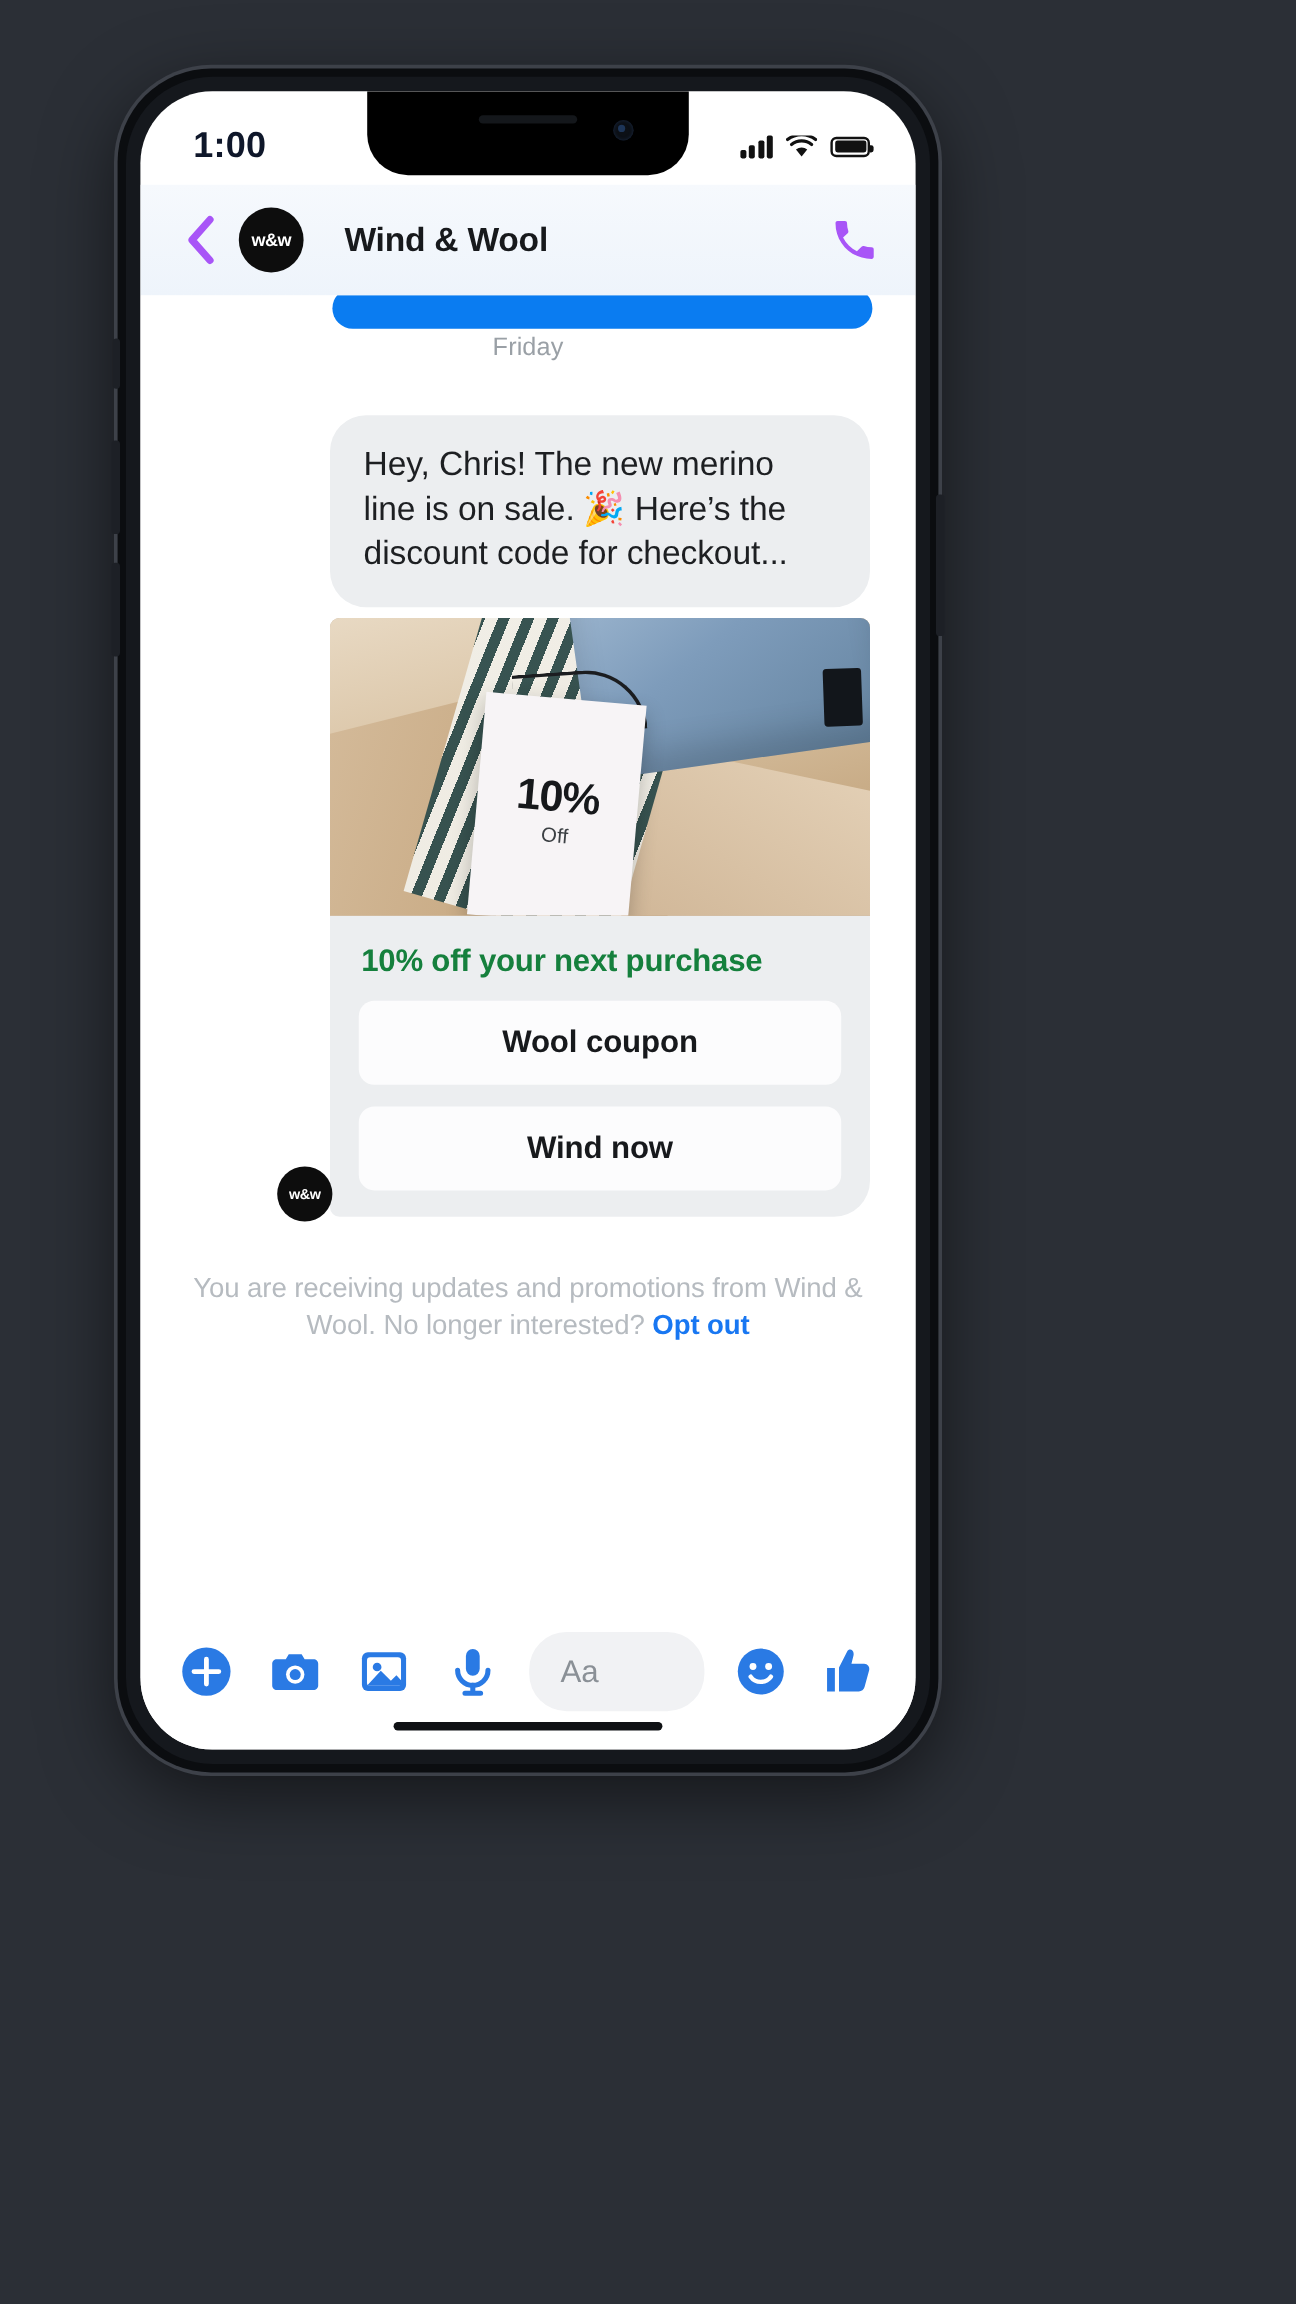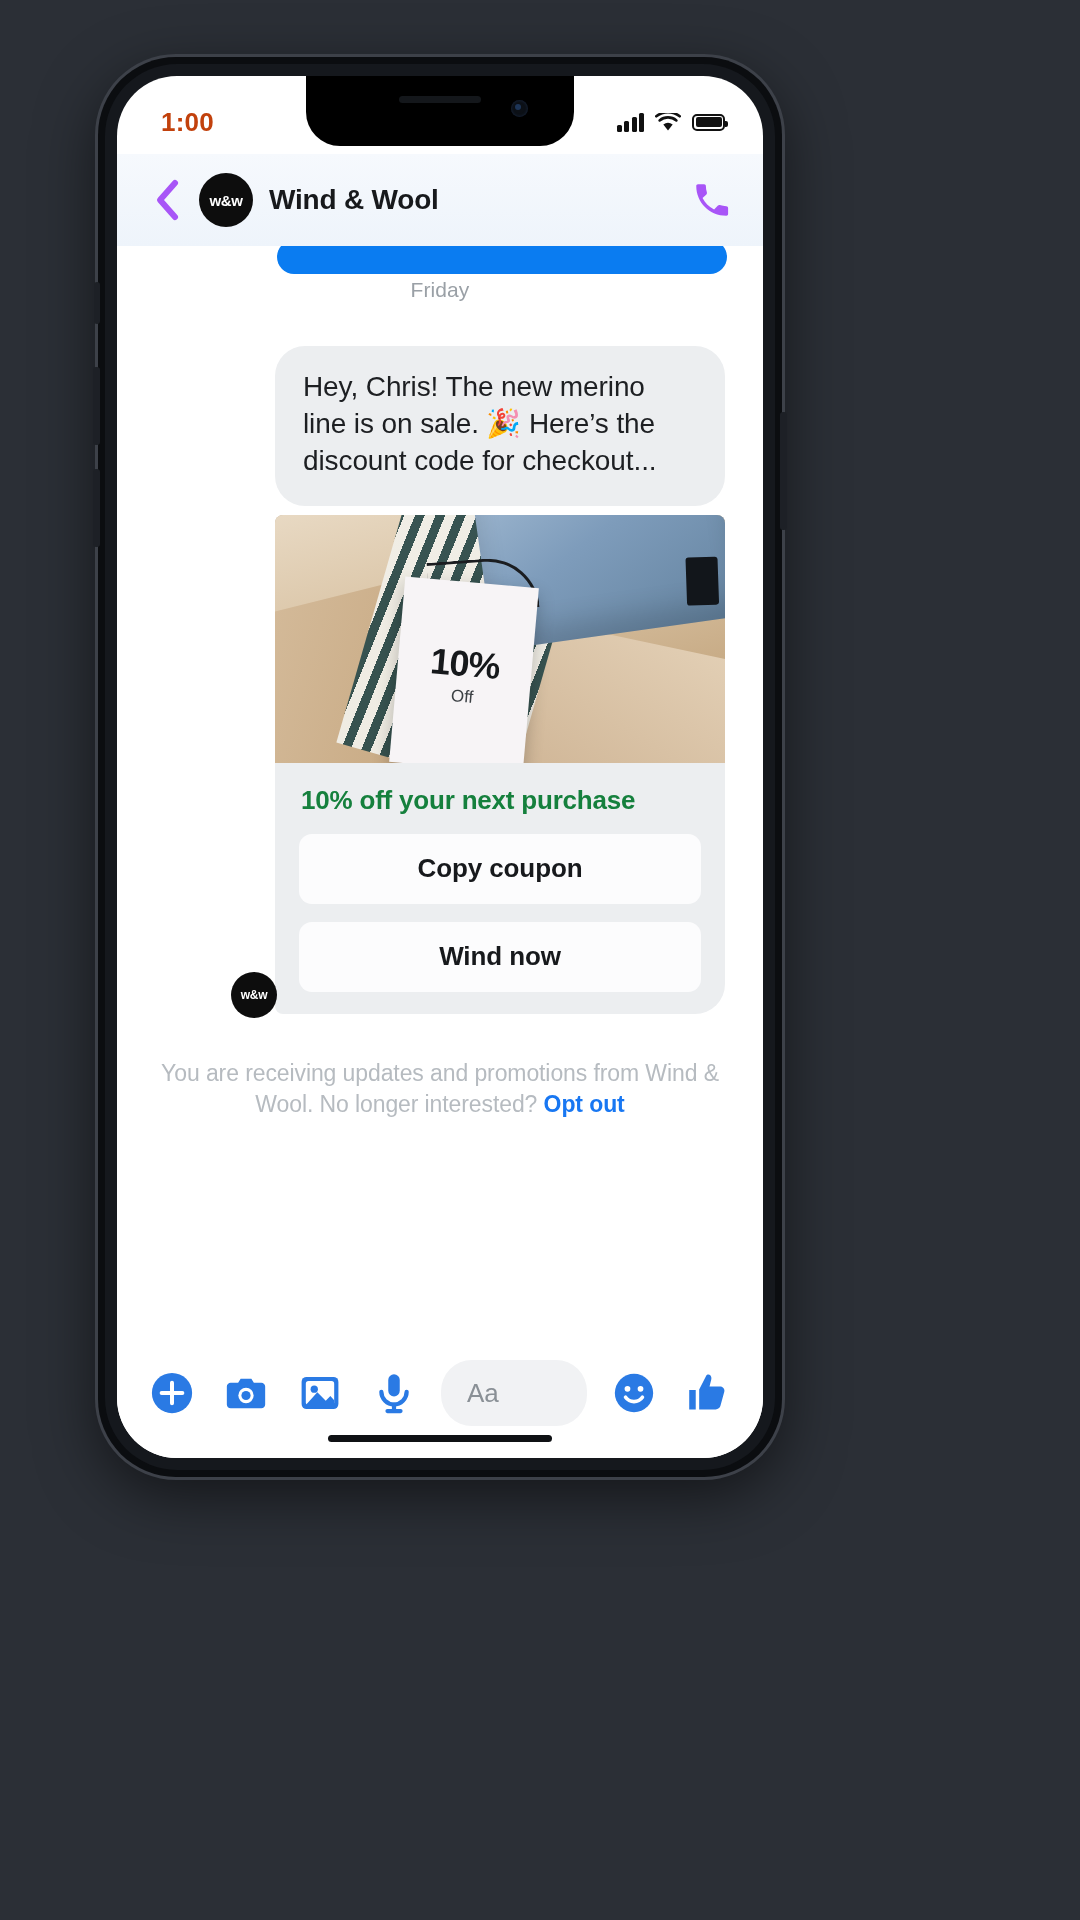--- a/index.html
+++ b/index.html
@@ -100,23 +100,23 @@
     top: 0; left: 0;
     width: 100%;
     height: 78px;
     display: flex;
     align-items: center;
     justify-content: space-between;
     padding: 14px 38px 0 44px;
     z-index: 20;
   }
   .status-time {
-    font-size: 26px;
+    font-size: 30px;
     font-weight: bold;
-    color: #c2410c;
+    color: #0f172a;
     letter-spacing: .2px;
   }
   .status-icons {
     display: flex;
     align-items: center;
     gap: 11px;
   }
   .sig-bars { display: flex; align-items: flex-end; gap: 2.5px; height: 19px; }
   .sig-bars i { display: block; width: 5px; background: #111; border-radius: 1.5px; }
   .sig-bars i:nth-child(1) { height: 7px; }
@@ -165,21 +165,21 @@
     background: #0d0d0d;
     display: flex; align-items: center; justify-content: center;
     color: #fff;
     font-size: 15px;
     font-weight: bold;
     letter-spacing: -.4px;
     margin-left: 10px;
     flex: 0 0 auto;
   }
   .chat-title {
-    margin-left: 16px;
+    margin-left: 34px;
     font-size: 28px;
     font-weight: bold;
     color: #17191c;
     letter-spacing: -.2px;
     flex: 1 1 auto;
   }
   .call-icon { flex: 0 0 auto; display: flex; align-items: center; cursor: pointer; }
 
   
   .thread {
@@ -491,21 +491,21 @@
             <div class="denim"></div>
             <div class="string"></div>
             <div class="tag">
               <div class="tag-pct">10%</div>
               <div class="tag-off">Off</div>
             </div>
           </div>
 
           <div class="promo-title">10% off your next purchase</div>
 
-          <button class="promo-btn">Copy coupon</button>
+          <button class="promo-btn">Wool coupon</button>
           <button class="promo-btn">Wind now</button>
         </div>
 
         <div class="sender-avatar">
           <span>w&amp;w</span>
         </div>
       </div>
 
       <div class="optout">
         <span>You are receiving updates and promotions from Wind &amp; Wool. No longer interested? </span><a>Opt out</a>

